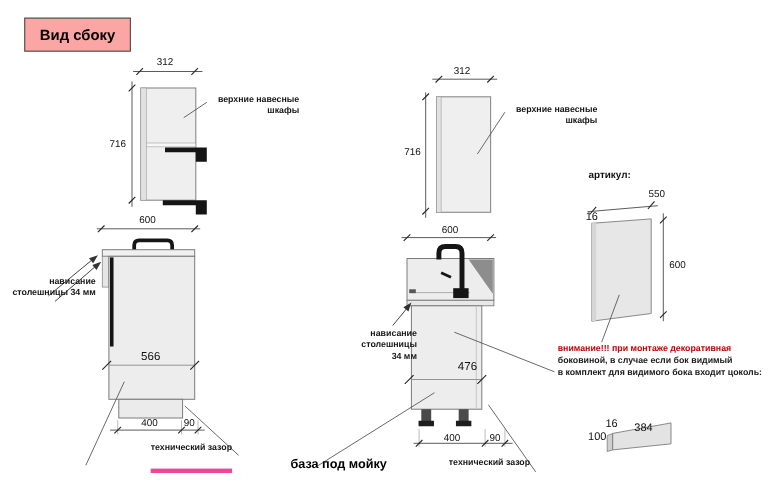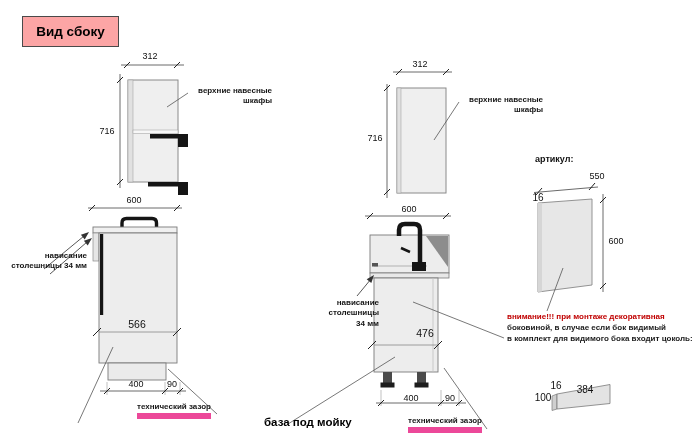--- a/index.html
+++ b/index.html
@@ -4,21 +4,21 @@
 <style>
   html,body{margin:0;padding:0;background:#fff;}
   .stage{position:relative;width:700px;height:438px;background:#ffffff;
          font-family:"Liberation Sans", sans-serif;overflow:hidden;}
   svg.draw{position:absolute;left:0;top:0;z-index:0;}
   .txt{position:absolute;z-index:2;color:#111;}
   .dim{font-weight:normal;font-size:9px;white-space:nowrap;transform:translateX(-50%);}
   .dim.big{font-size:10.5px;}
   .dim.small{font-size:10px;}
   .lbl{font-weight:bold;font-size:8px;line-height:1.3;color:#151515;text-align:right;}
-  .lbl.underline{border-bottom:6px solid #ec4899;padding-bottom:1px;white-space:nowrap;}
+  .lbl.underline{border-bottom:4px solid #ec4899;padding-bottom:14px;white-space:nowrap;}
   .cap{font-weight:bold;font-size:11.5px;white-space:nowrap;color:#000;}
   .titlebox{position:absolute;left:10px;top:16px;width:95px;height:29px;
             border:1px solid #4a4a4a;background:#fca5a5;z-index:2;
             display:flex;align-items:center;justify-content:center;
             font-weight:bold;font-size:13.5px;color:#000;margin-left:12px;}
   .notes{position:absolute;left:507px;top:311px;z-index:2;}
   .note-line{font-weight:bold;font-size:8px;line-height:11px;white-space:nowrap;color:#1a1a1a;}
   .note-line.warn{color:#c00000;}
   .artikul{font-weight:bold;font-size:9px;white-space:nowrap;}
 </style>

